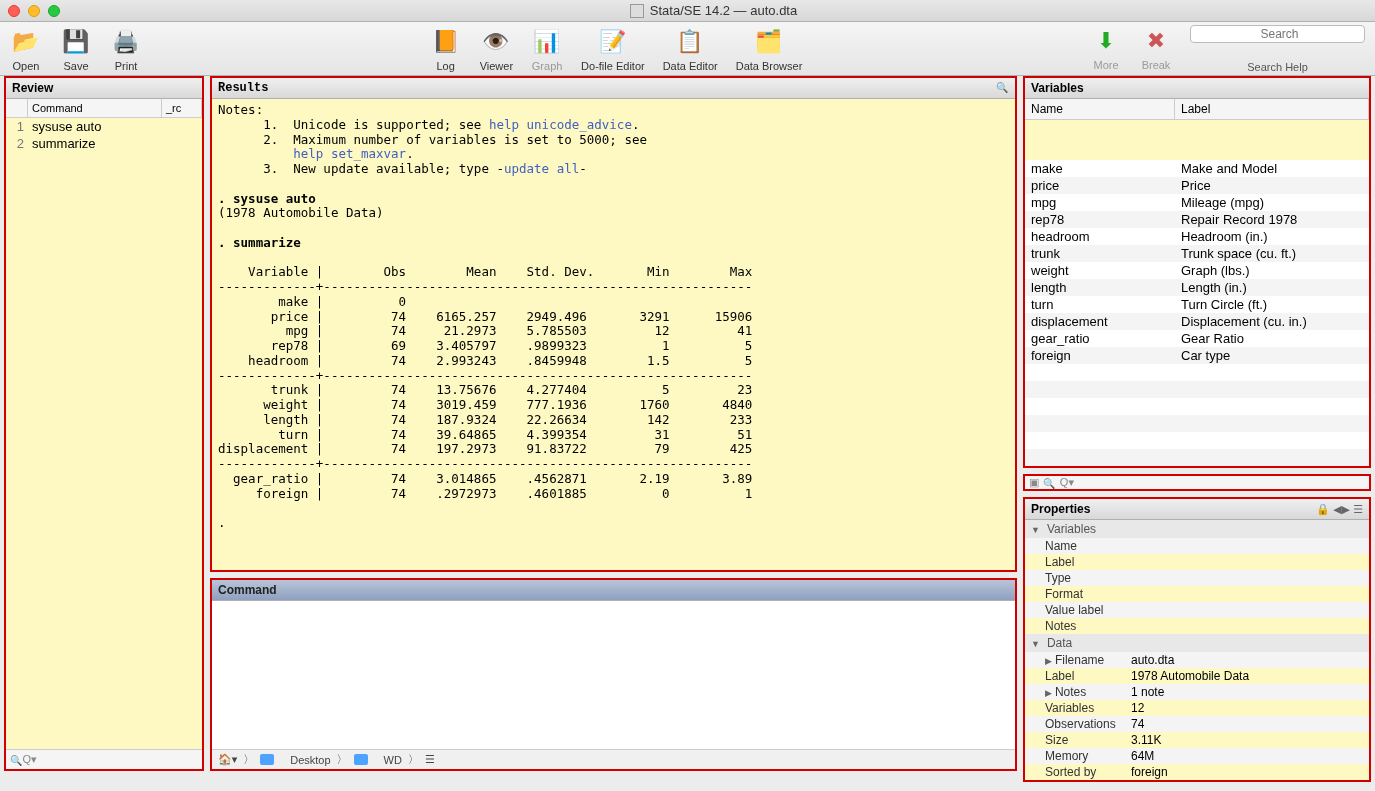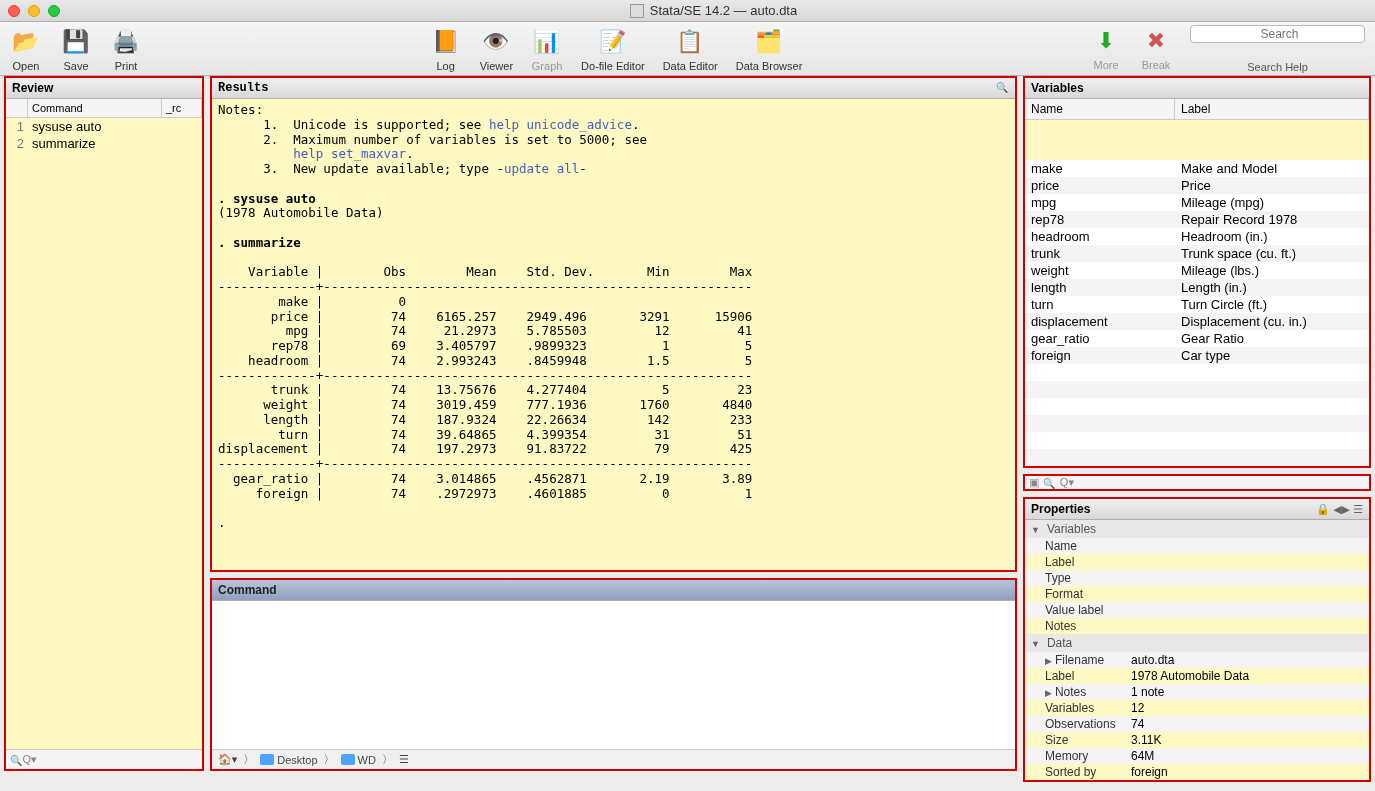--- a/index.html
+++ b/index.html
@@ -33,21 +33,21 @@
 .review-filter { height:20px; border-top:1px solid #ccc; display:flex; align-items:center; padding:0 4px; font-size:11px; color:#888; background:#f5f5f5;}
 .center-col { flex:1; display:flex; flex-direction:column; gap:6px; }
 .results-panel { height: 496px; position:relative;}
 .results-panel .panel-title { display:flex; justify-content:space-between; align-items:center;font-family:Liberation Mono, monospace;}
 .results-body { flex:1; overflow:auto; padding:4px 6px; font-family: Menlo, Monaco, monospace; font-size:12.5px; line-height:1.18; white-space:pre; }
 .results-body a { color:#4060c0; text-decoration:none; }
 .cmd-panel { flex:1; background:#fff; border:2px solid #d10000; display:flex; flex-direction:column;}
 .cmd-panel .panel-title { background: linear-gradient(#b8c4d8,#8fa0c0); color:#222;}
 .cmd-body { flex:1; }
 .status-bar { height:20px; background:#f0f0f0; border-top:1px solid #ccc; display:flex; align-items:center; gap:6px; padding:0 6px; font-size:11px; color:#444;}
-.crumb{display:flex;align-items:center;gap:3px;}
+.crumb{display:flex;align-items:center;gap:16px;}
 .fico{width:14px;height:11px;background:#4da3ff;border-radius:2px;display:inline-block;}
 .right-col { width:348px; display:flex; flex-direction:column; gap:6px;}
 .vars-panel { height:395px; }
 .vars-table { flex:1; overflow:auto;margin-top:40px;}
 .vars-head { display:flex; background:#f5f5f5; border-bottom:1px solid #ccc; font-size:12px;}
 .vars-head div { padding:3px 6px; border-right:1px solid #ccc;}
 .vh-n{width:150px;} .vh-l{flex:1;}
 .var-row{display:flex;font-size:13px;}
 .var-row div{padding:1px 6px;}
 .var-row:nth-child(even){background:#f4f4f4;}
@@ -253,21 +253,21 @@
           <div class="var-row">
             <div class="vn">headroom</div>
             <div class="vl">Headroom (in.)</div>
           </div>
           <div class="var-row">
             <div class="vn">trunk</div>
             <div class="vl">Trunk space (cu. ft.)</div>
           </div>
           <div class="var-row">
             <div class="vn">weight</div>
-            <div class="vl">Mileage (lbs.)</div>
+            <div class="vl">Graph (lbs.)</div>
           </div>
           <div class="var-row">
             <div class="vn">length</div>
             <div class="vl">Length (in.)</div>
           </div>
           <div class="var-row">
             <div class="vn">turn</div>
             <div class="vl">Turn Circle (ft.)</div>
           </div>
           <div class="var-row">

